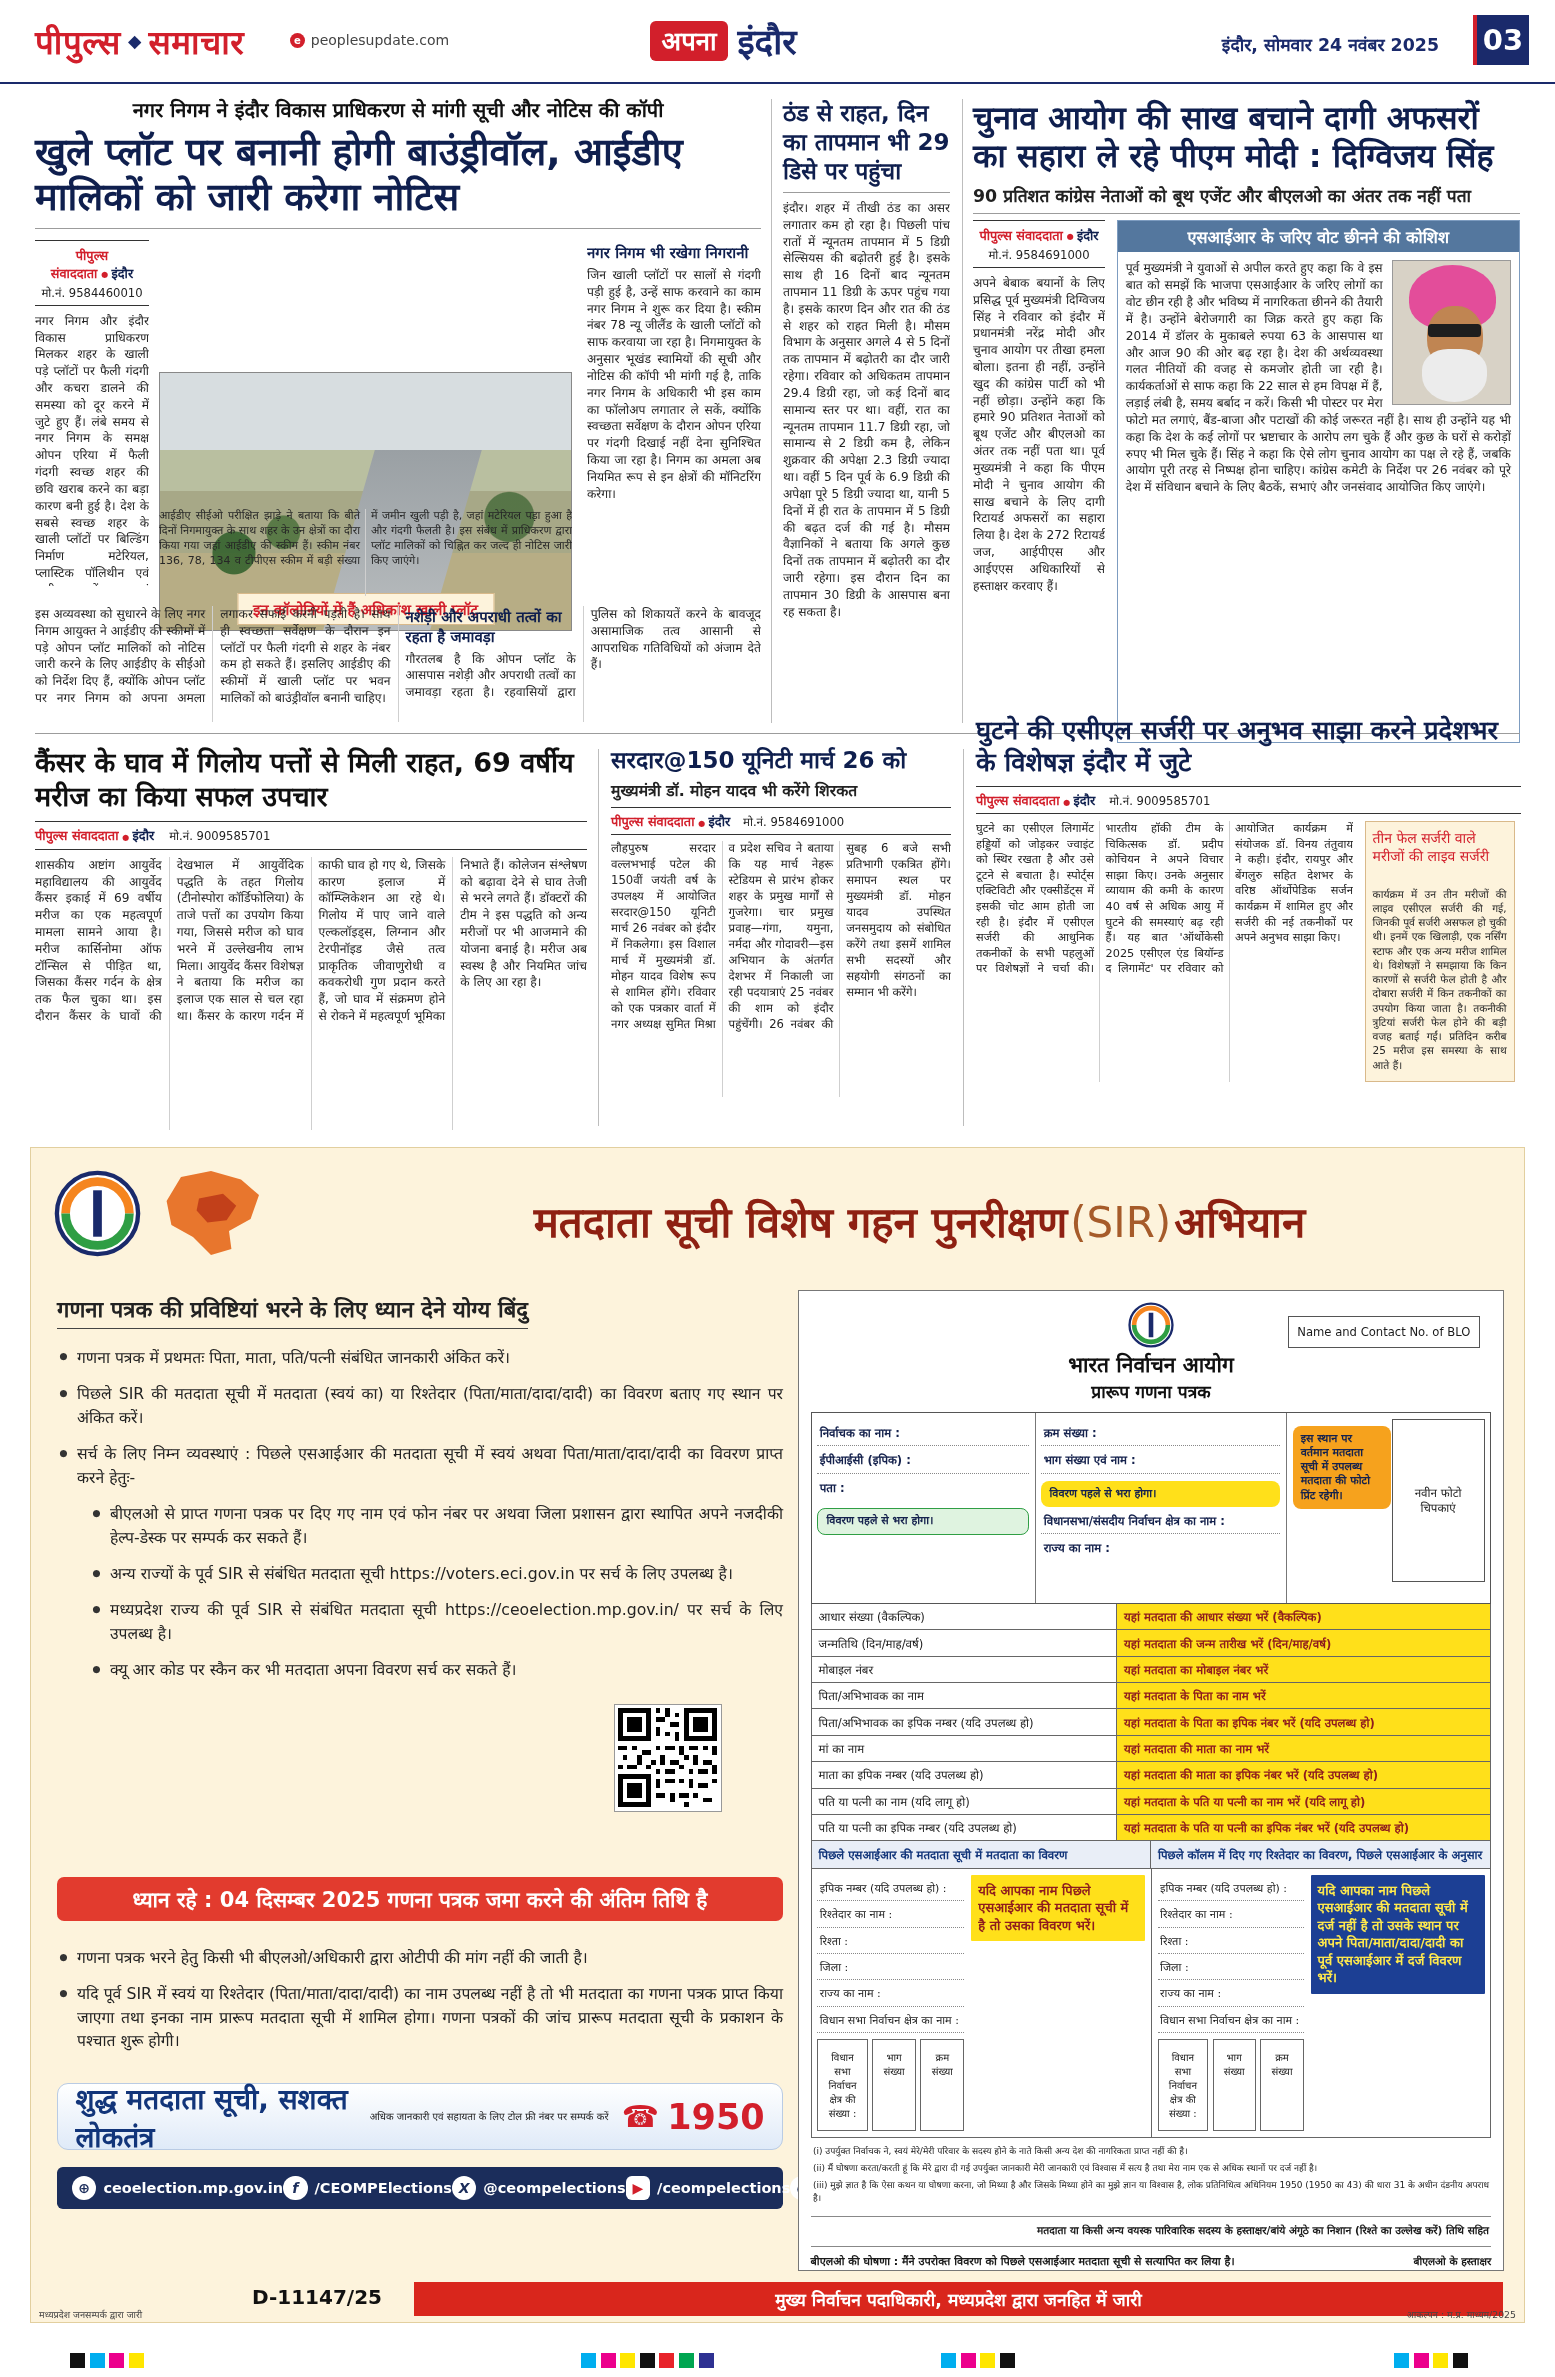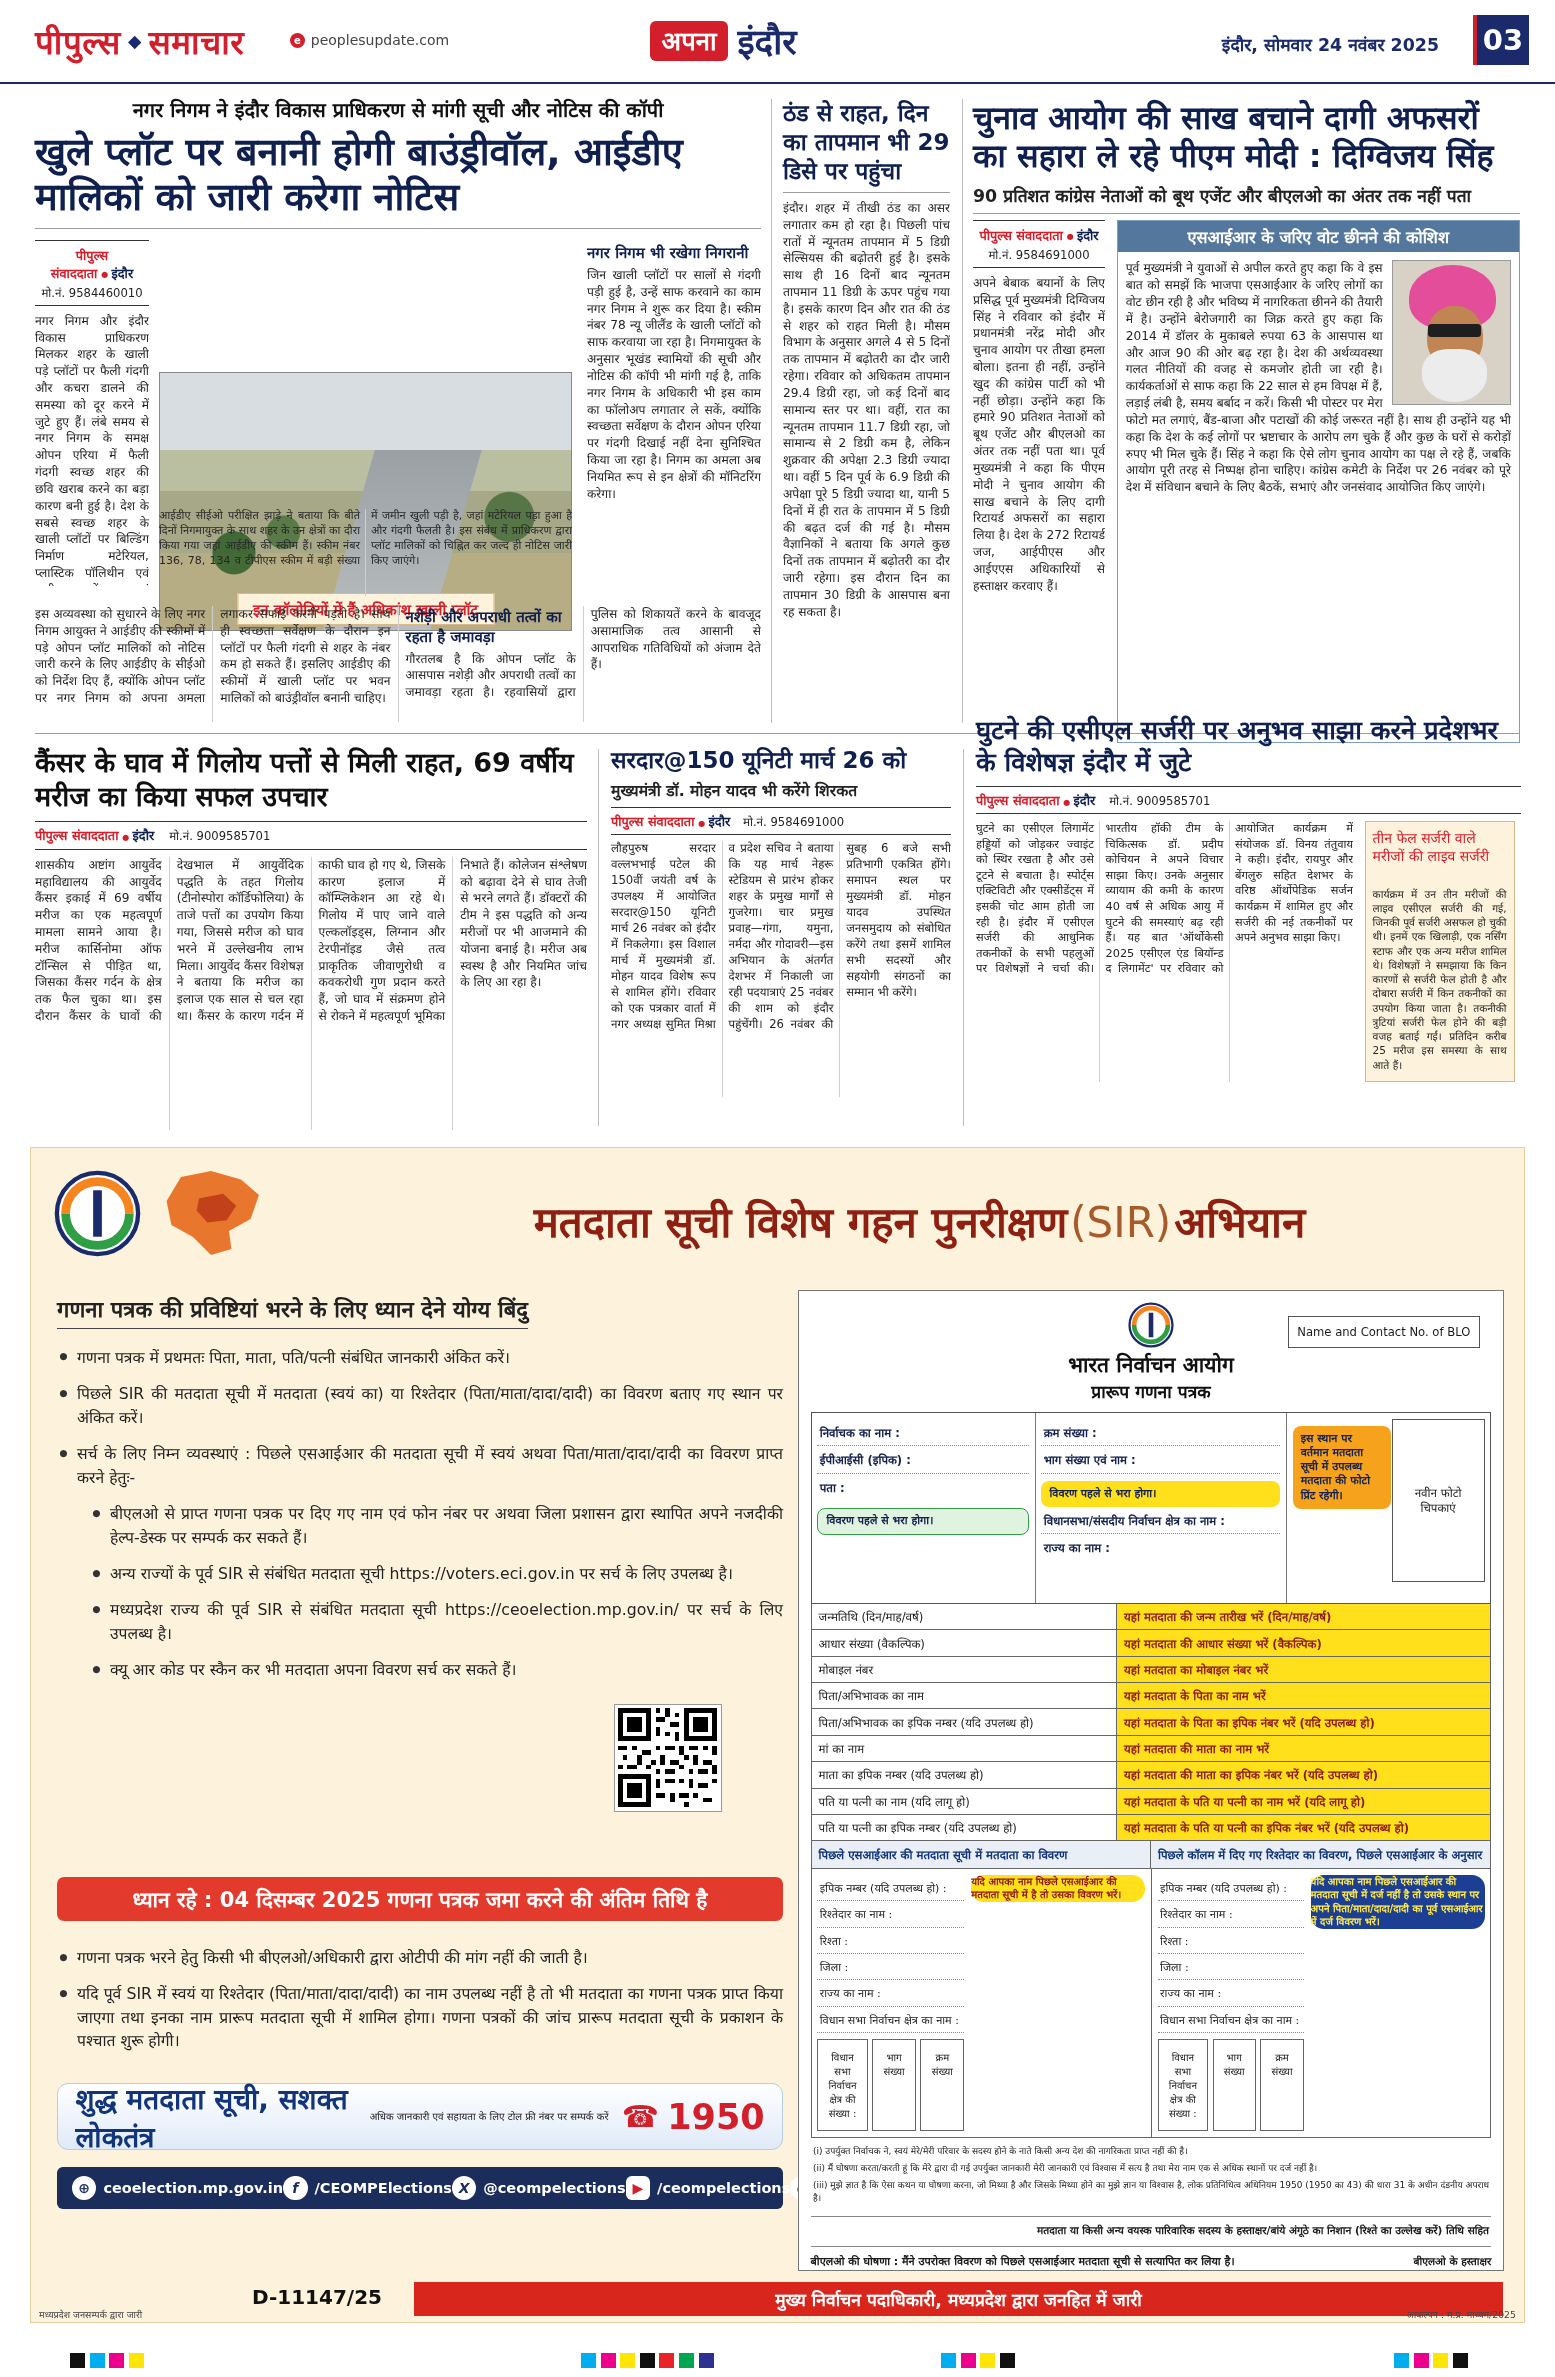--- a/index.html
+++ b/index.html
@@ -101,21 +101,21 @@
 .frow{display:flex;border:0.6px solid #666;border-top:none}
 .fl{width:45%;padding:5.2px 7px;font-size:11.6px;border-right:0.6px solid #666;color:#1b1b1b}
 .fy{width:55%;padding:5.2px 7px;font-size:11.6px;font-weight:bold;color:#8e1b1e;background:#ffe01a}
 .sec-head{display:flex;border:0.6px solid #666;border-top:none;background:#e9eef7}
 .sec-cell{width:50%;padding:5.8px 7px;font-size:11.6px;font-weight:bold;color:#12357a}
 .rel{display:flex;border:0.6px solid #666;border-top:none}
 .rel-col{width:50%;padding:5.8px;display:flex;gap:7px}
 .rel-col+.rel-col{border-left:0.6px solid #666}
 .rel-fields{flex:1}
 .rf{border-bottom:0.6px dotted #888;padding:5.2px 2.3px;font-size:11px}
-.callout{width:174px;align-self:flex-start;border-radius:13px;font-size:10px;font-weight:bold;line-height:1.35}
+.callout{width:174px;align-self:flex-start;border-radius:1px;padding:7px;font-size:13px;font-weight:bold;line-height:1.35}
 .callout-y{background:#ffe01a;color:#8e1b1e}
 .callout-b{background:#1c3f94;color:#ffe94d}
 .numrow{display:flex;gap:4.6px;margin-top:5.8px}
 .numcell{border:0.6px solid #666;font-size:10px;padding:10px;flex:1;text-align:center}
 .fnotes{font-size:9px;line-height:1.5;color:#222;padding:7px 2.3px;text-align:justify}
 .fnotes p{margin-bottom:3.5px}
 .signline{font-size:10.5px;font-weight:bold;text-align:right;padding:5.8px 2.3px;border-top:0.6px solid #888}
 .blorow{display:flex;justify-content:space-between;align-items:flex-end;border-top:0.6px solid #888;padding-top:5.8px;margin-top:3.5px}
 
 .qr-wrap{border:3.5px solid #fff;outline:0.6px solid #999;background:#fff}
@@ -384,26 +384,26 @@
           <div class="fcell" style="border-bottom:none">राज्य का नाम :</div>
         </div>
         <div class="fgcol" style="width:30%;border-right:none;display:flex;gap:1px">
           <div class="note note-orange" style="flex:1;align-self:flex-start">इस स्थान पर वर्तमान मतदाता सूची में उपलब्ध मतदाता की फोटो प्रिंट रहेगी।</div>
           <div class="photo-frame" style="height:163px">नवीन फोटो चिपकाएं</div>
         </div>
       </div>
 
       <div>
         <div class="frow">
+            <div class="fl">आधार संख्या (वैकल्पिक)</div>
+            <div class="fy">यहां मतदाता की आधार संख्या भरें (वैकल्पिक)</div>
+          </div>
+        <div class="frow">
             <div class="fl">जन्मतिथि (दिन/माह/वर्ष)</div>
             <div class="fy">यहां मतदाता की जन्म तारीख भरें (दिन/माह/वर्ष)</div>
-          </div>
-        <div class="frow">
-            <div class="fl">आधार संख्या (वैकल्पिक)</div>
-            <div class="fy">यहां मतदाता की आधार संख्या भरें (वैकल्पिक)</div>
           </div>
         <div class="frow">
             <div class="fl">मोबाइल नंबर</div>
             <div class="fy">यहां मतदाता का मोबाइल नंबर भरें</div>
           </div>
         <div class="frow">
             <div class="fl">पिता/अभिभावक का नाम</div>
             <div class="fy">यहां मतदाता के पिता का नाम भरें</div>
           </div>
         <div class="frow">

